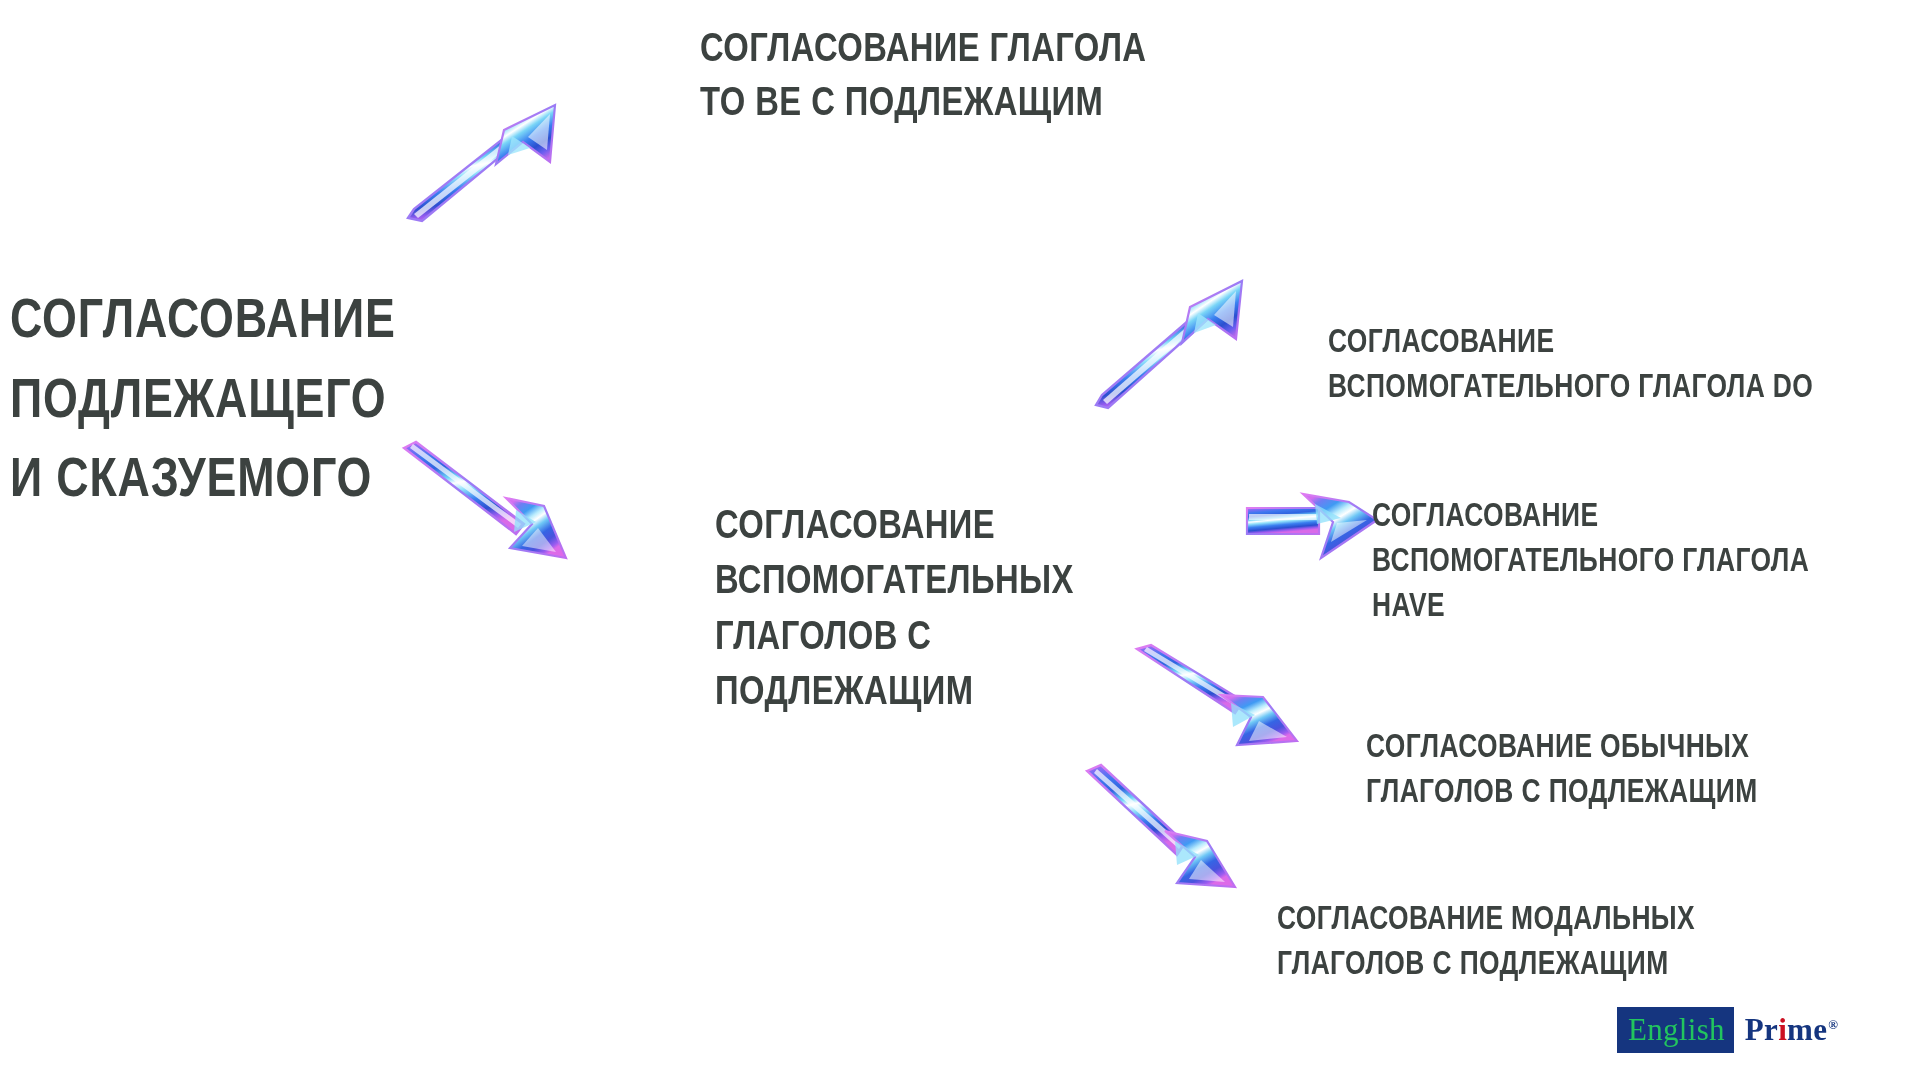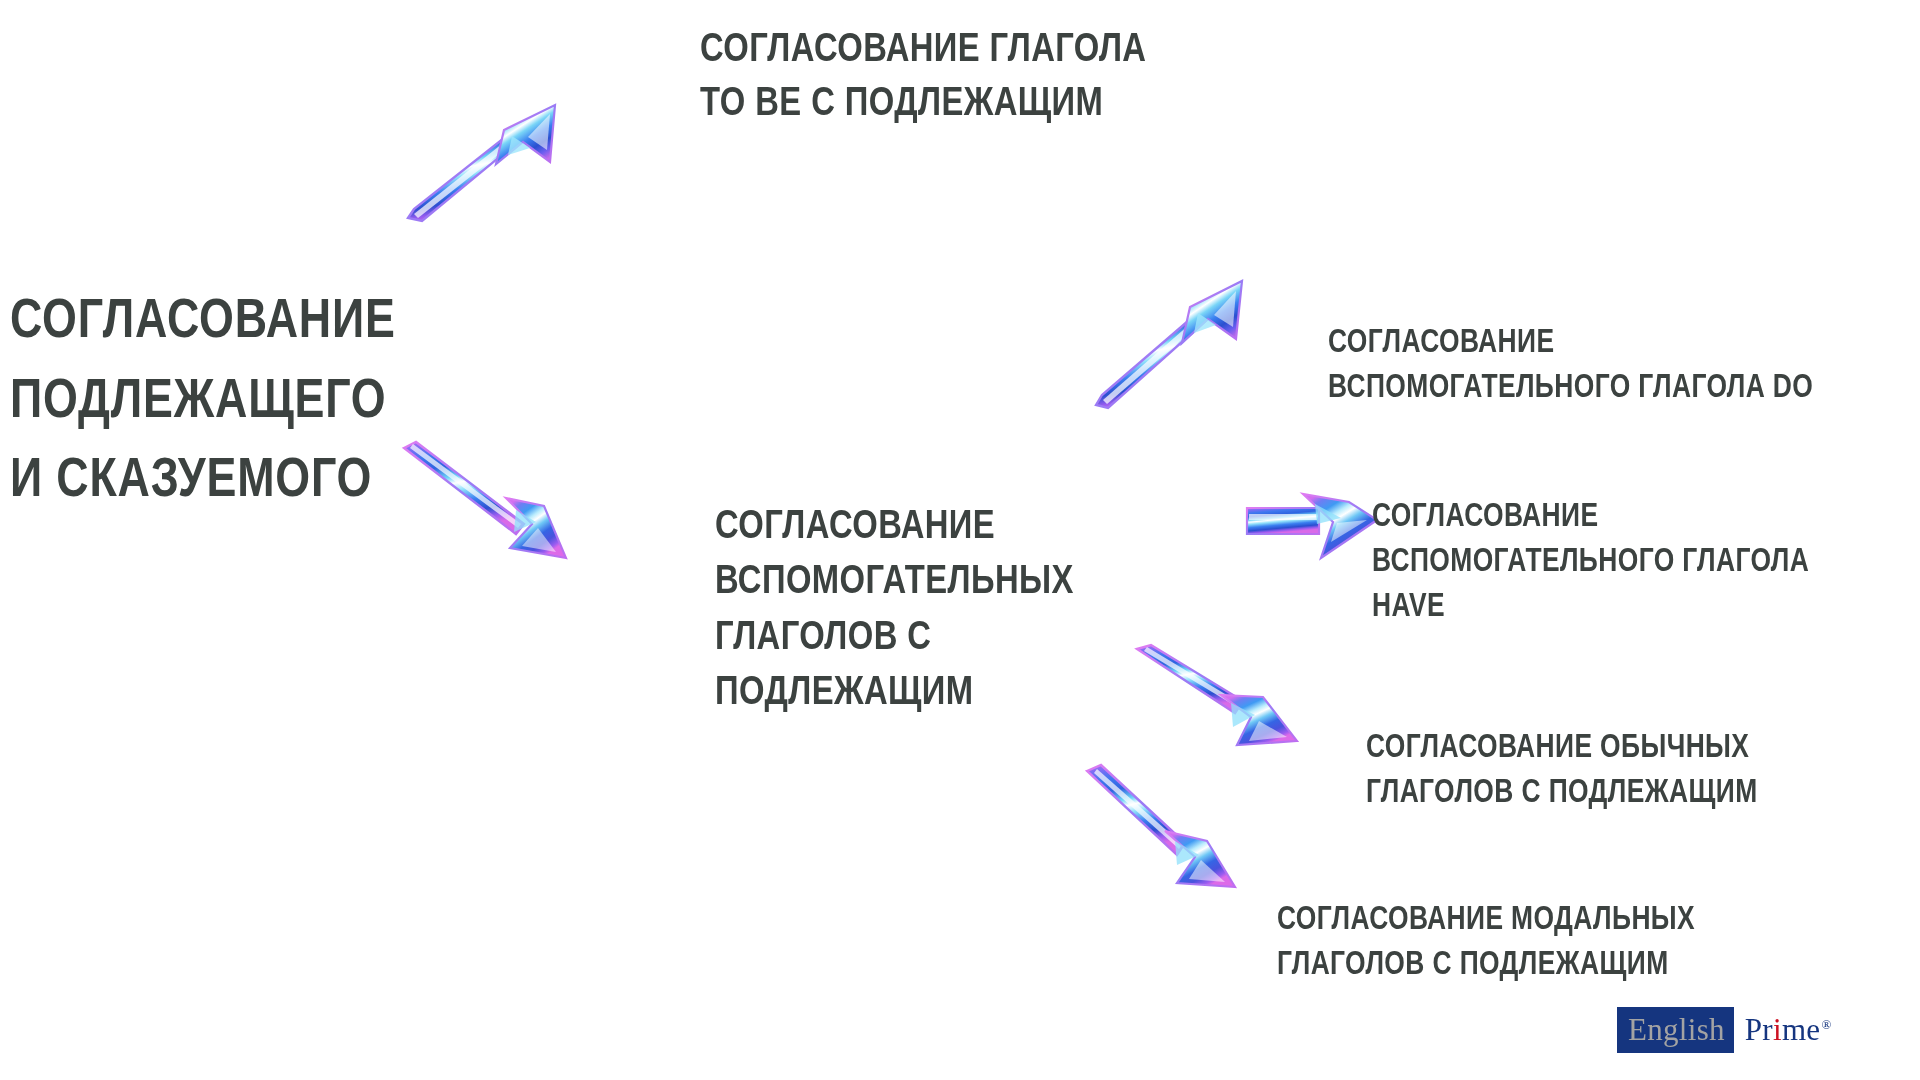--- a/index.html
+++ b/index.html
@@ -110,35 +110,36 @@
     position: absolute;
     left: 1617px;
     top: 1007px;
     display: flex;
     align-items: center;
     height: 46px;
   }
   .logo-box {
     background: #1e3a8a;
     background: #15357f;
-    color: #a3a3a3;
+    color: #22c55e;
     font-family: "Liberation Serif", serif;
     font-size: 31px;
     line-height: 46px;
     padding: 0 9px 0 11px;
     letter-spacing: 0.3px;
   }
   .logo-word {
     color: #15357f;
     font-family: "Liberation Serif", serif;
     font-size: 31px;
     line-height: 46px;
     padding-left: 11px;
     letter-spacing: 0.3px;
     position: relative;
+    font-weight: bold;
   }
   .logo-word .dot-i {
     color: #cc1122;
   }
   .logo-reg {
     color: #15357f;
     font-family: "Liberation Serif", serif;
     font-size: 13px;
     vertical-align: super;
     line-height: 1;

